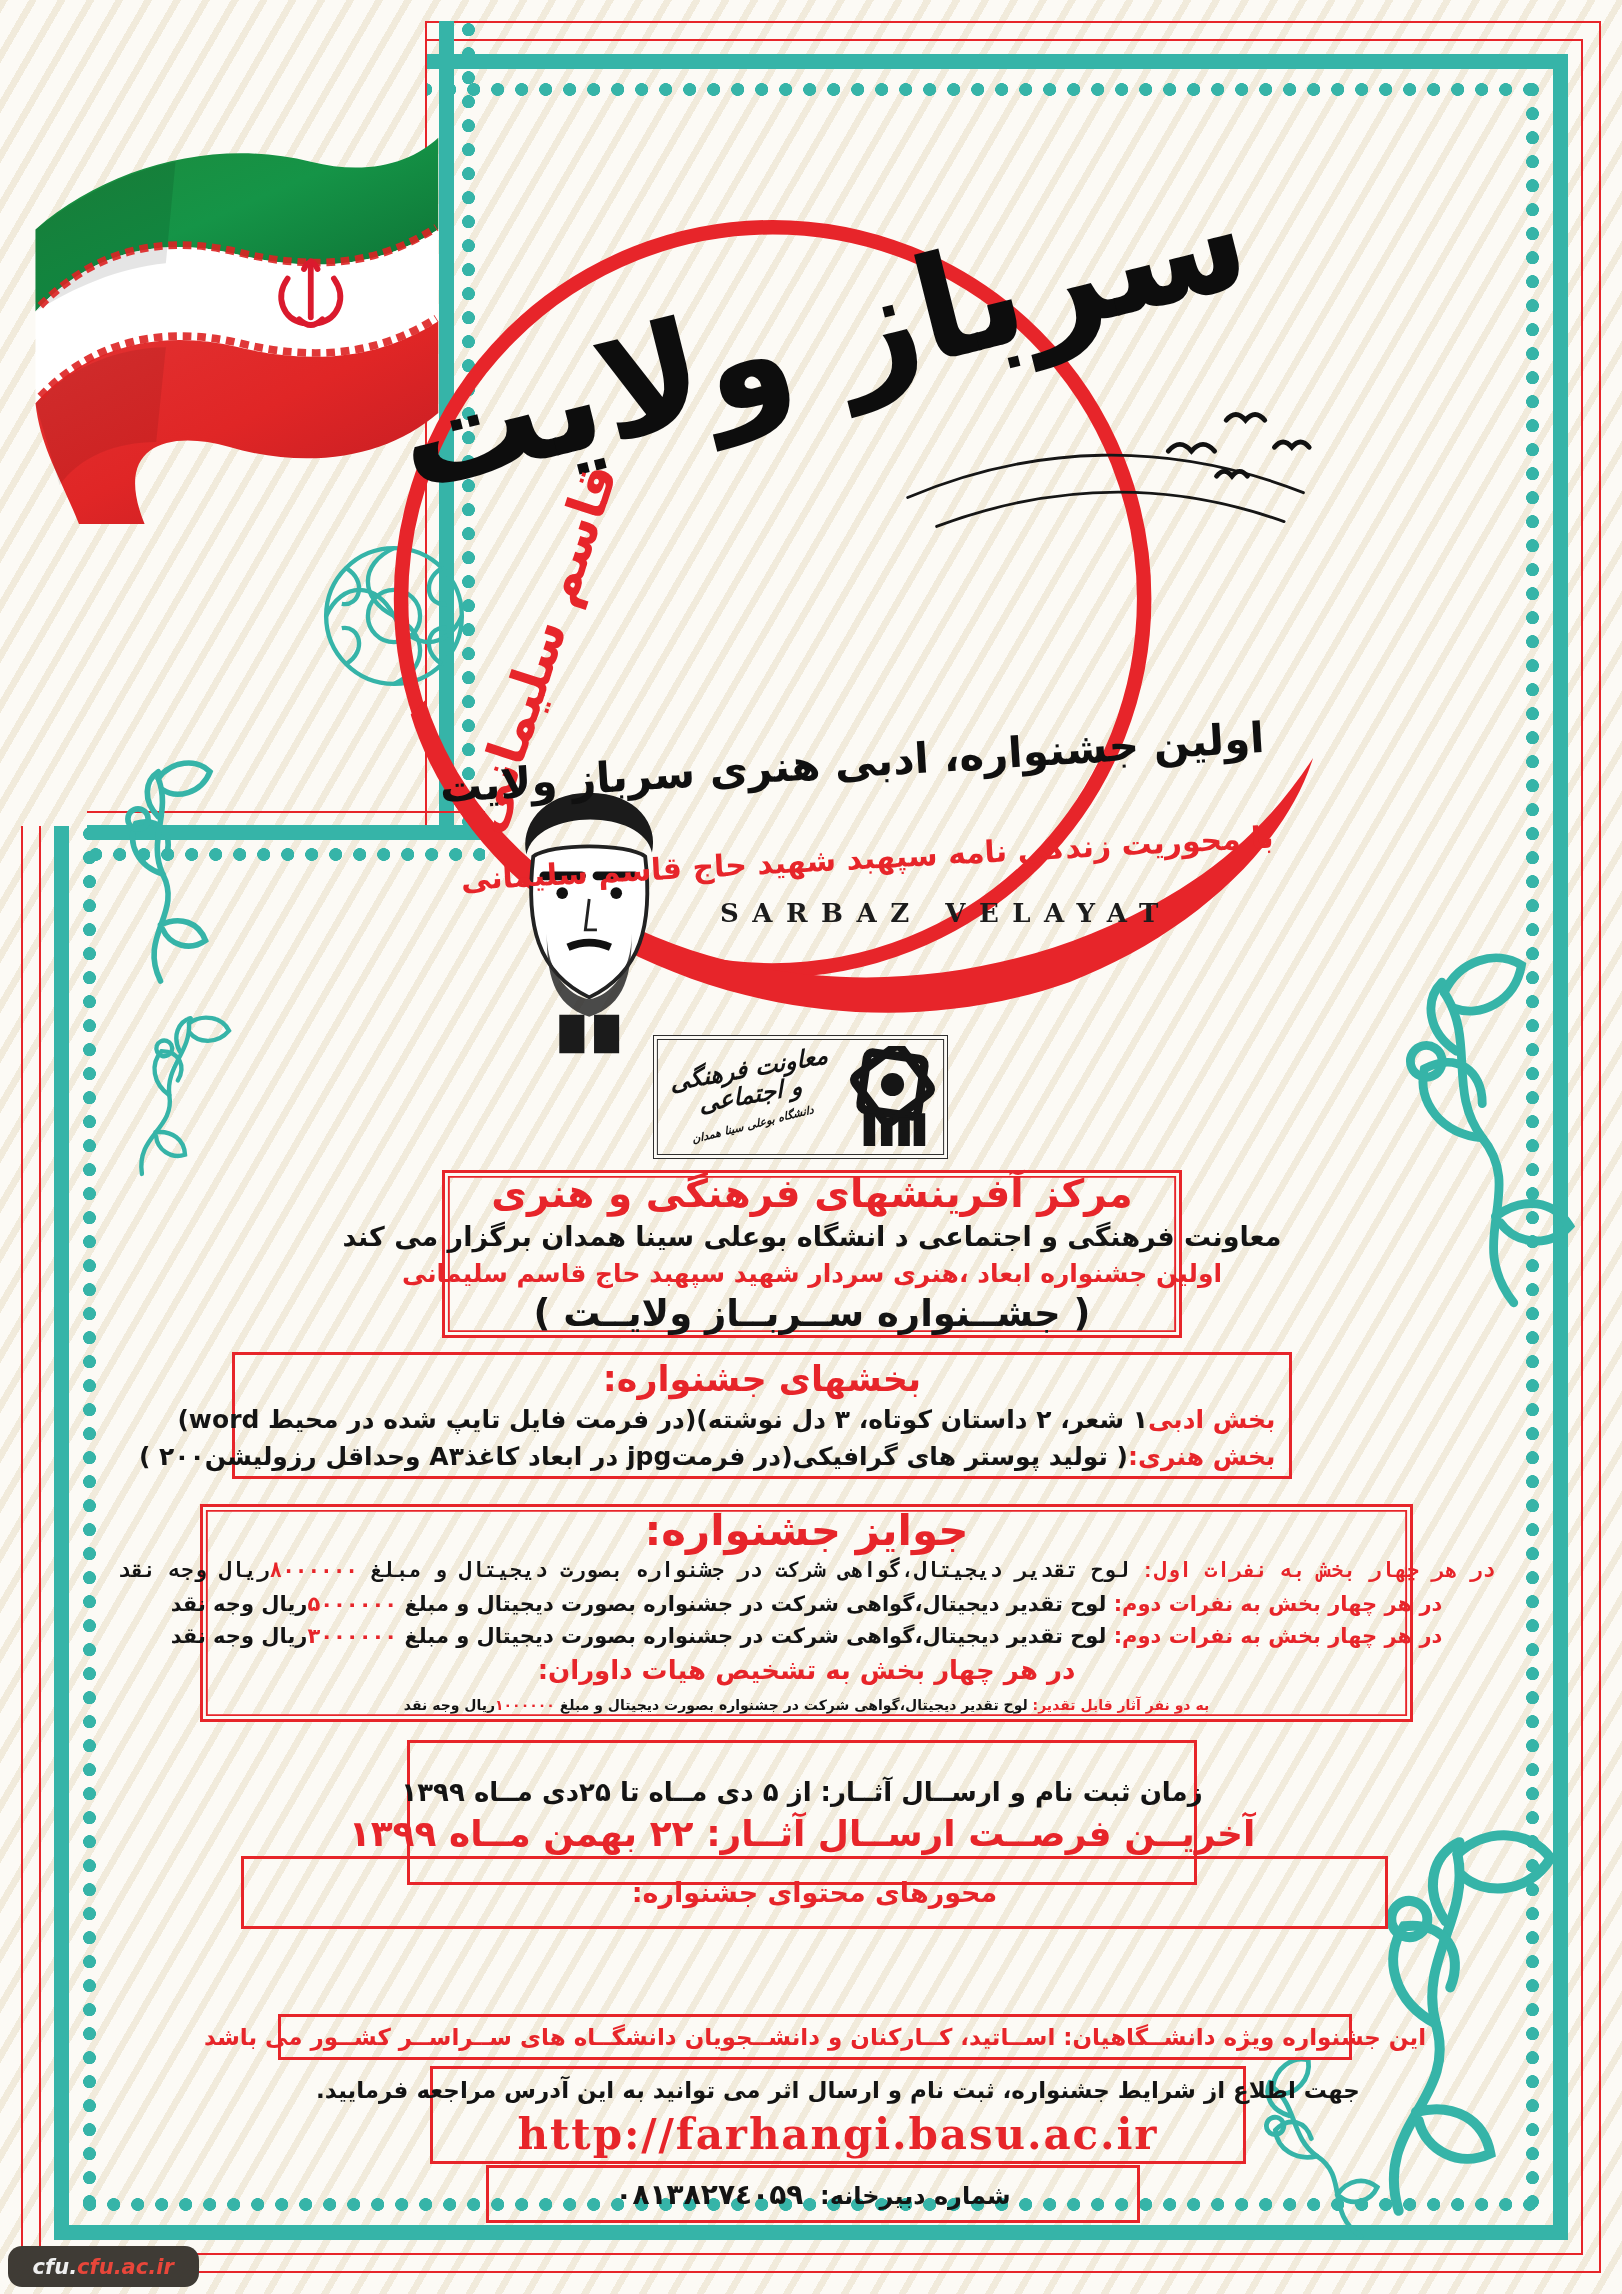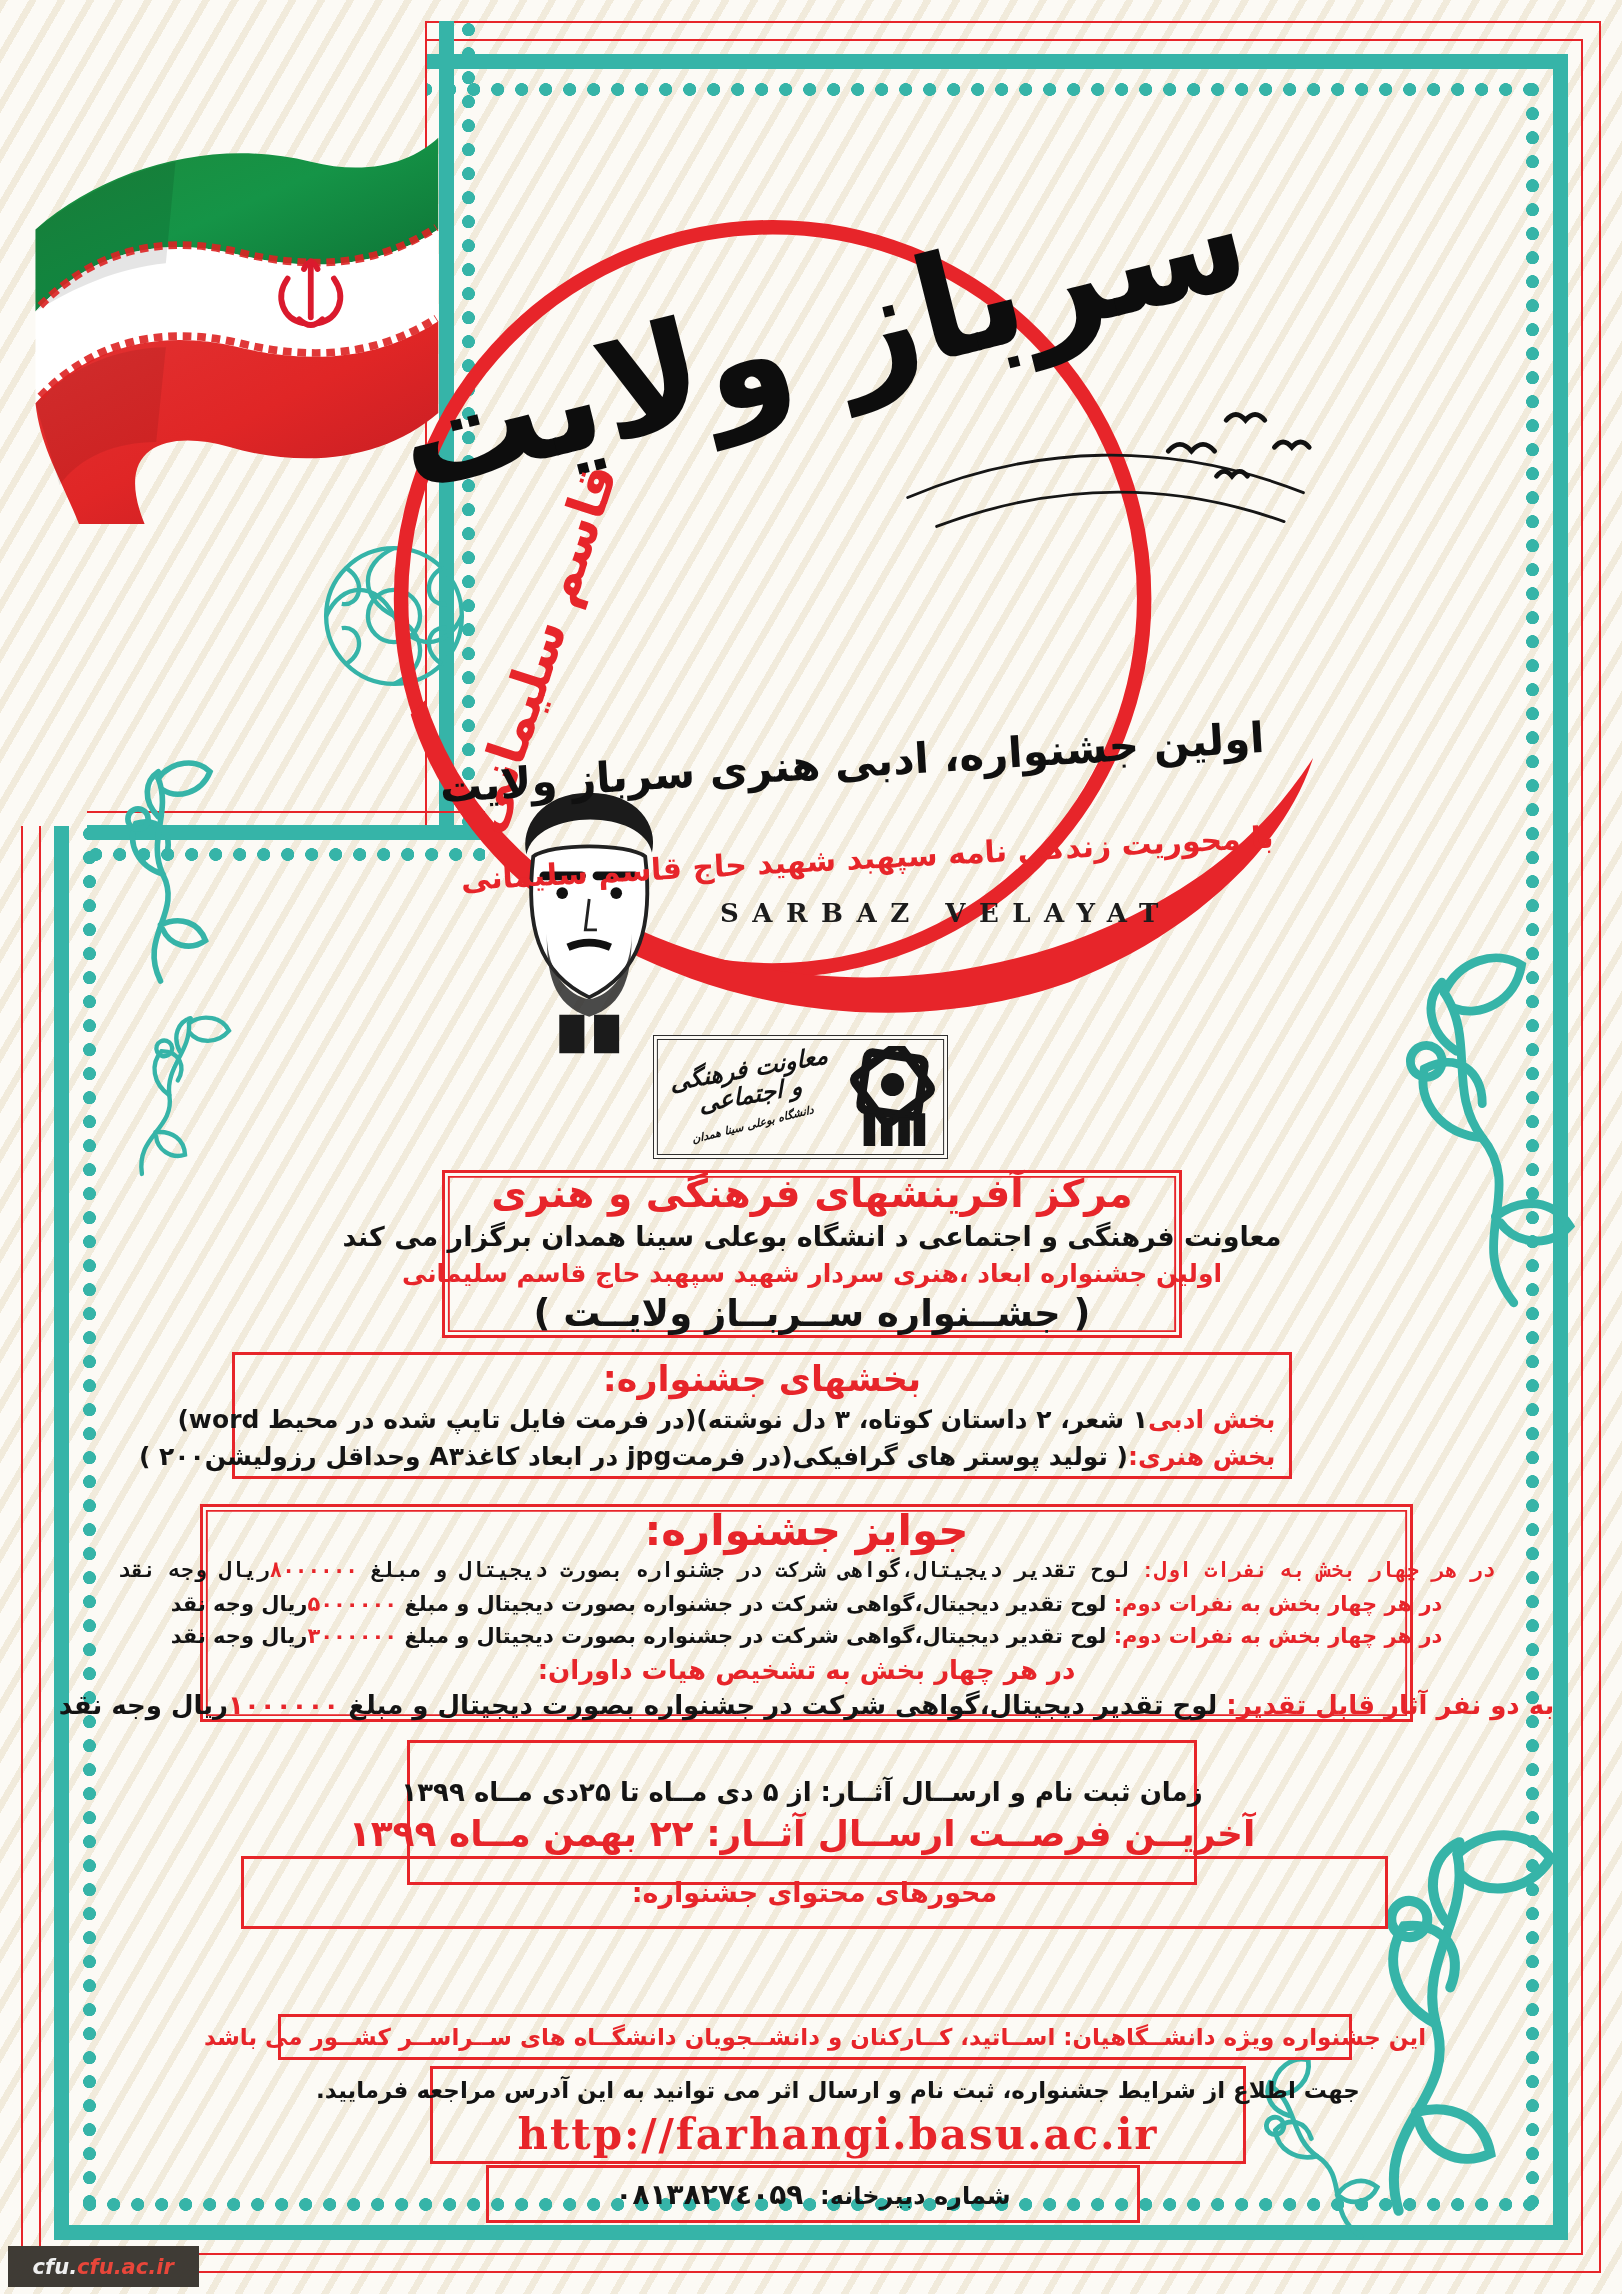--- a/index.html
+++ b/index.html
@@ -57,21 +57,21 @@
   
   .logobox{position:absolute;left:653px;top:1035px;width:295px;height:124px;z-index:4;
     border:1.9px solid #2e2e2e;box-shadow:inset 0 0 0 2.9px var(--bg), inset 0 0 0 3.9px #2e2e2e;
     display:flex;align-items:center;justify-content:space-between;padding:5.8px 9.7px;box-sizing:border-box;}
   .logo-callig{direction:rtl;font-weight:bold;font-style:italic;color:#121212;
     transform:rotate(-10deg) skewX(-6deg);font-size:24px;line-height:26px;text-align:center;width:174px;}
   .logo-uni{display:block;font-size:11px;font-style:italic;transform:rotate(-4deg);margin-top:3.9px;}
   
   .watermark{left:7.7px;top:2246px;width:191px;height:41px;z-index:6;background:#3f3b35;
     display:flex;align-items:center;justify-content:center;font-style:italic;font-weight:bold;
-    font-size:21px;font-family:"DejaVu Sans",sans-serif;}
+    font-size:21px;font-family:"DejaVu Sans",sans-serif;border-radius:14px;}
   .watermark .wm1{color:#efefef;}
   .watermark .wm2{color:#e8463a;}
   svg{display:block;}
 </style>
 </head>
 <body>
 
 <div id="poster">
 
   <div class="fline f1"></div>
@@ -241,21 +241,21 @@
     <div class="rtl nowrap center" style="font-size:21px;line-height:32px;font-family:Liberation Mono, monospace;">
       <span class="red">در هر چهار بخش به نفرات اول:</span> <span>لوح تقدیر دیجیتال،گواهی شرکت در جشنواره بصورت دیجیتال و مبلغ</span> <span class="red">۸۰۰۰۰۰۰</span><span>ریال وجه نقد</span>
     </div>
     <div class="rtl nowrap center" style="font-size:21px;line-height:32px;">
       <span class="red">در هر چهار بخش به نفرات دوم:</span> <span>لوح تقدیر دیجیتال،گواهی شرکت در جشنواره بصورت دیجیتال و مبلغ</span> <span class="red">۵۰۰۰۰۰۰</span><span>ریال وجه نقد</span>
     </div>
     <div class="rtl nowrap center" style="font-size:21px;line-height:32px;">
       <span class="red">در هر چهار بخش به نفرات دوم:</span> <span>لوح تقدیر دیجیتال،گواهی شرکت در جشنواره بصورت دیجیتال و مبلغ</span> <span class="red">۳۰۰۰۰۰۰</span><span>ریال وجه نقد</span>
     </div>
     <div class="rtl nowrap red center" style="font-size:26px;line-height:37px;">در هر چهار بخش به تشخیص هیات داوران:</div>
-    <div class="rtl nowrap center" style="font-size:26px;line-height:32px;text-align:right;">
+    <div class="rtl nowrap center" style="font-size:14px;line-height:32px;text-align:right;">
       <span class="red">به دو نفر آثار قابل تقدیر:</span> <span>لوح تقدیر دیجیتال،گواهی شرکت در جشنواره بصورت  دیجیتال  و مبلغ</span> <span class="red">۱۰۰۰۰۰۰</span><span>ریال وجه نقد</span>
     </div>
   </div>
 
   <div class="rbox" style="left:407px;top:1740px;width:790px;height:145px;padding:5.8px 9.7px;">
     <div class="rtl nowrap center" style="font-size:26px;line-height:42px;">زمان ثبت نام و ارســال آثــار: از ۵ دی مــاه تا ۲۵دی مــاه ۱۳۹۹</div>
     <div class="rtl nowrap center red" style="font-size:36px;line-height:42px;">آخریــن فرصــت ارســال آثــار:  ۲۲ بهمن مــاه ۱۳۹۹</div>
   </div>
 
   <div class="rbox" style="left:241px;top:1856px;width:1147px;height:73px;padding:1.9px 9.7px;">

